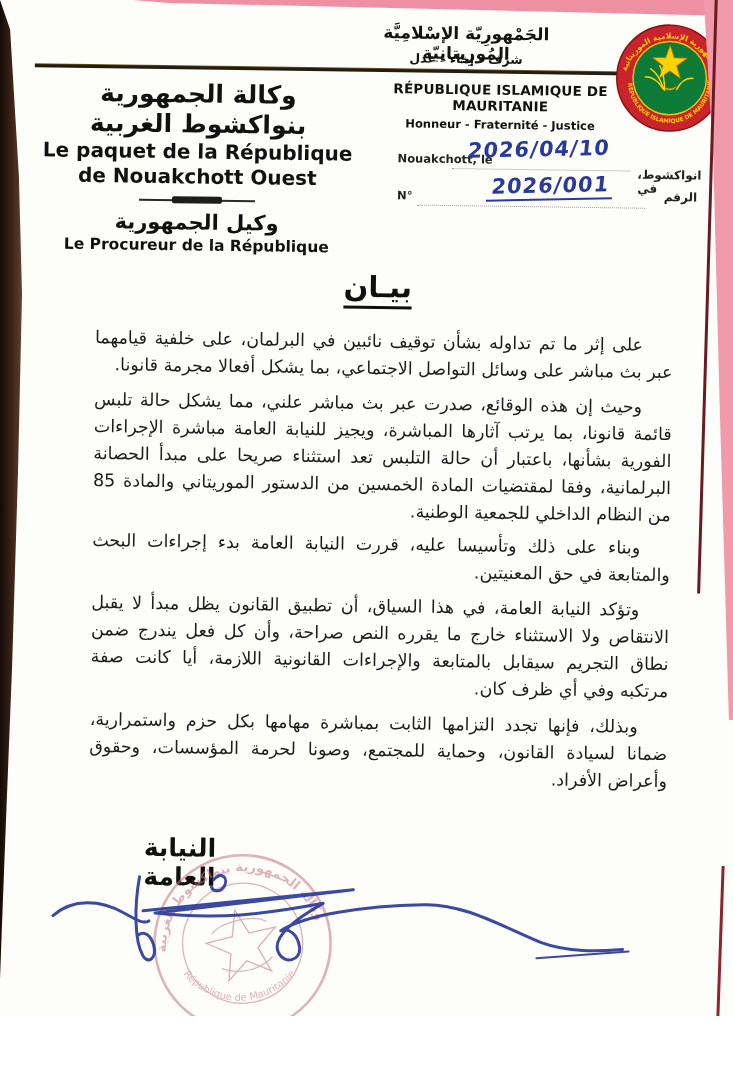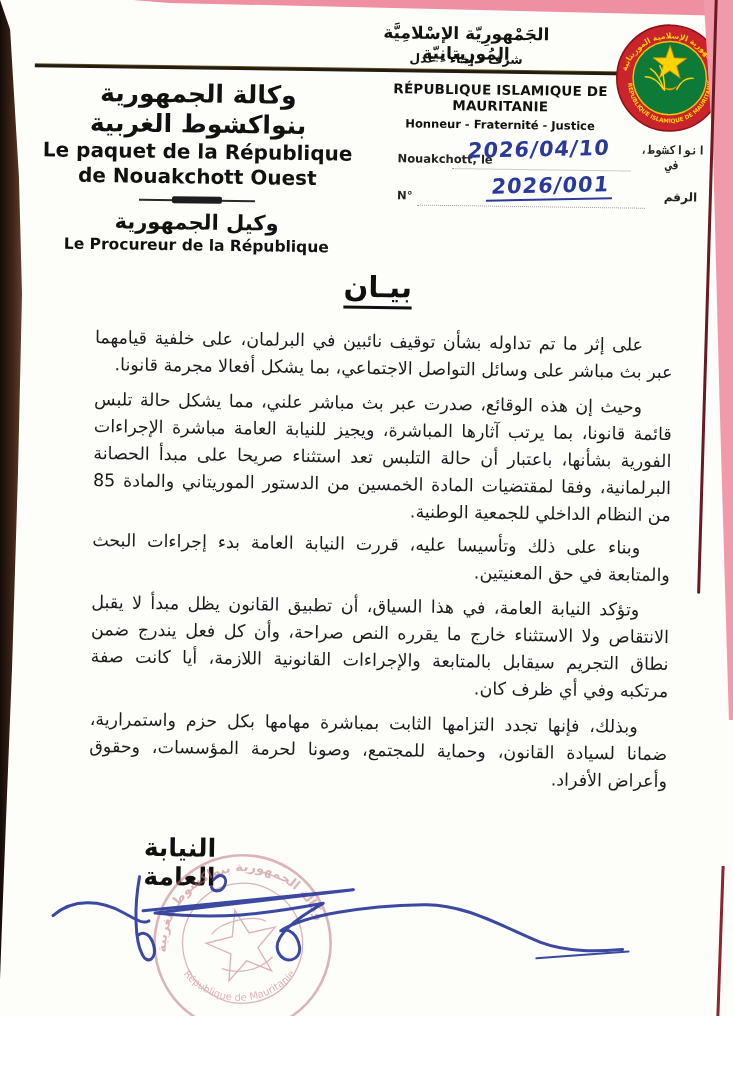--- a/index.html
+++ b/index.html
@@ -100,21 +100,21 @@
           <span class="thin"></span>
           <span class="thick"></span>
         </div>
       <div class="l4 ar">وكيل الجمهورية</div>
       <div class="l5">Le Procureur de la République</div>
     </div>
 
     <div class="abs ref-label" style="left:408px;top:153px;">Nouakchott, le</div>
     <div class="abs dotline" style="left:463px;top:147px;width:178px;height:22px;"></div>
     <div class="abs handwrite" style="left:478px;top:137px;">2026/04/10</div>
-    <div class="abs ar ref-label-ar" style="left:648px;top:141px;width:70px;text-align:center;font-family:Liberation Mono, monospace;">انواكشوط، في</div>
+    <div class="abs ar ref-label-ar" style="left:648px;top:166px;width:70px;text-align:left;">انواكشوط، في</div>
 
     <div class="abs ref-label" style="left:408px;top:190px;">N°</div>
     <div class="abs dotline" style="left:428px;top:184px;width:228px;height:22px;"></div>
     <div class="abs handwrite num" style="left:498px;top:173px;">2026/001</div>
     <div class="abs ar ref-label-ar" style="left:668px;top:188px;width:40px;text-align:right;">الرقم</div>
 
     <div class="abs stmt-title ar" style="left:330px;top:272px;width:120px;">بيـان</div>
 
     <div class="abs para" style="left:108px;top:330px;width:578px;">على إثر ما تم تداوله بشأن توقيف نائبين في البرلمان، على خلفية قيامهما عبر بث مباشر على وسائل التواصل الاجتماعي، بما يشكل أفعالا مجرمة قانونا.</div>
     <div class="abs para" style="left:108px;top:392px;width:578px;">وحيث إن هذه الوقائع، صدرت عبر بث مباشر علني، مما يشكل حالة تلبس قائمة قانونا، بما يرتب آثارها المباشرة، ويجيز للنيابة العامة مباشرة الإجراءات الفورية بشأنها، باعتبار أن حالة التلبس تعد استثناء صريحا على مبدأ الحصانة البرلمانية، وفقا لمقتضيات المادة الخمسين من الدستور الموريتاني والمادة 85 من النظام الداخلي للجمعية الوطنية.</div>

